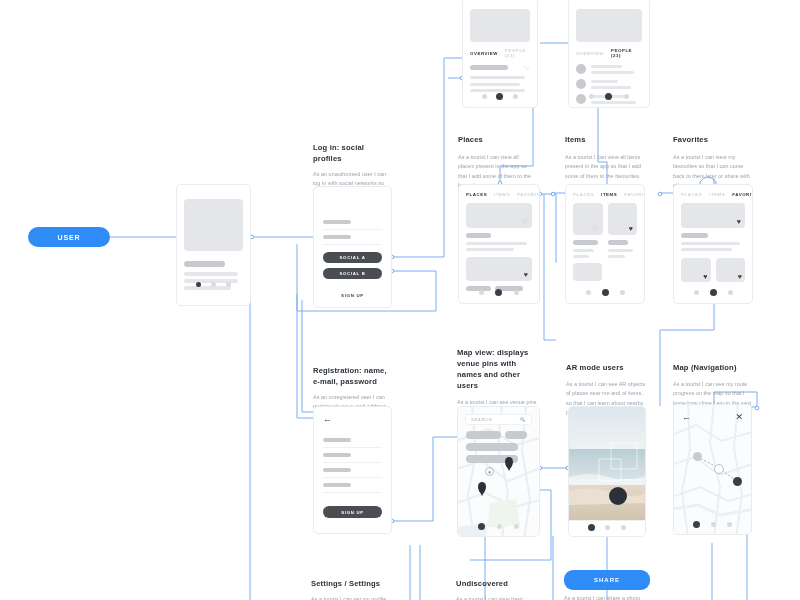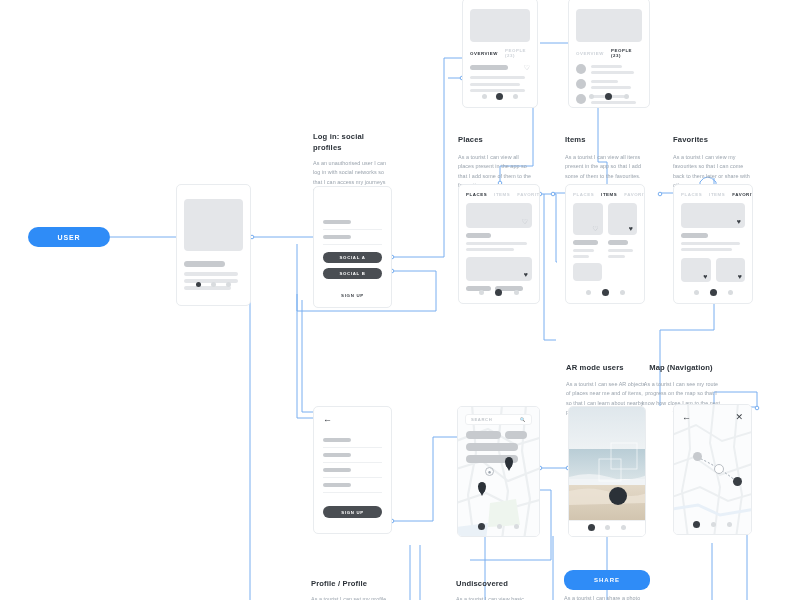--- a/index.html
+++ b/index.html
@@ -207,21 +207,21 @@
       <div class="bar" style="height:3.5px; width:92%; margin-top:3.5px;"></div>
       <div class="bar" style="height:3.5px; width:80%; margin-top:3.5px;"></div>
       <div class="dots" style="bottom:18px;">
         <div class="dot on"></div>
         <div class="dot"></div>
         <div class="dot"></div>
       </div>
     </div>
   </div>
 
-  <div class="sec" style="left:313px; top:131px; width:78px;">
+  <div class="sec" style="left:313px; top:142px; width:78px;">
     <p class="sec-title">Log in: social profiles</p>
     <p class="sec-desc">As an unauthorised user I can log in with social networks so that I can access my journeys faster.</p>
   </div>
   <div class="phone" style="left:313px; top:186px; width:79px; height:122px;">
     <div class="ph-body" style="padding:10px 9px;">
       <div class="field-line" style="margin-top:18px;">
         <div class="bar-d" style="height:3.5px; width:48%;"></div>
       </div>
       <div class="field-line">
         <div class="bar-d" style="height:3.5px; width:48%;"></div>
@@ -231,20 +231,24 @@
       </div>
       <div class="dark-btn" style="margin-top:5px;">
         <span>SOCIAL B</span>
       </div>
       <div class="link-txt" style="margin-top:14px;">
         <span>SIGN UP</span>
       </div>
     </div>
   </div>
 
+  <div class="sec" style="left:313px; top:365px; width:80px;">
+    <p class="sec-title">Registration: name, e-mail, password</p>
+    <p class="sec-desc">As an unregistered user I can register via my e-mail address.</p>
+  </div>
   <div class="phone" style="left:313px; top:406px; width:79px; height:128px;">
     <div class="ph-body" style="padding:8px 9px;">
       <div class="arrow-back">←</div>
       <div class="field-line" style="margin-top:9px;">
         <div class="bar-d" style="height:3.5px; width:48%;"></div>
       </div>
       <div class="field-line">
         <div class="bar-d" style="height:3.5px; width:48%;"></div>
       </div>
       <div class="field-line">
@@ -413,20 +417,24 @@
         </div>
       </div>
       <div class="dots">
         <div class="dot"></div>
         <div class="dot on big"></div>
         <div class="dot"></div>
       </div>
     </div>
   </div>
 
+  <div class="sec" style="left:457px; top:347px; width:82px;">
+    <p class="sec-title">Map view: displays venue pins with names and other users</p>
+    <p class="sec-desc" style="margin-top:7px;">As a tourist I can see venue pins on a map, so that I can consider possible destinations.</p>
+  </div>
   <div class="phone" style="left:457px; top:406px; width:83px; height:131px;">
     <div class="mapbg">
       <svg width="83" height="131" viewBox="0 0 83 131" xmlns="http://www.w3.org/2000/svg">
         <g stroke="#eceff1" stroke-width="2.2" fill="none">
           <path d="M-2 34 L30 22 L58 38 L85 30"></path>
           <path d="M-2 62 L24 54 L50 74 L85 60"></path>
           <path d="M-2 96 L28 86 L56 100 L85 92"></path>
           <path d="M14 -2 L18 46 L10 88 L16 133"></path>
           <path d="M44 -2 L40 40 L50 84 L44 133"></path>
           <path d="M68 -2 L64 44 L72 92 L66 133"></path>
@@ -493,21 +501,21 @@
     </div>
     <div style="position:absolute; left:40px; top:80px; width:18px; height:18px; border-radius:50%; background:#2b3138;"></div>
     <div style="position:absolute; left:0; right:0; bottom:0; height:16px; background:#ffffff; border-top:1px solid #eef0f2;"></div>
     <div class="dots" style="bottom:5px;">
       <div class="dot on big"></div>
       <div class="dot"></div>
       <div class="dot"></div>
     </div>
   </div>
 
-  <div class="sec" style="left:640px; top:362px; width:82px;text-align:center;">
+  <div class="sec" style="left:673px; top:362px; width:82px;">
     <p class="sec-title">Map (Navigation)</p>
     <p class="sec-desc" style="margin-top:7px;">As a tourist I can see my route progress on the map so that I know how close I am to the next venue.</p>
   </div>
   <div class="phone" style="left:673px; top:404px; width:79px; height:131px;">
     <div class="mapbg">
       <svg width="79" height="131" viewBox="0 0 79 131" xmlns="http://www.w3.org/2000/svg">
         <g stroke="#eceff1" stroke-width="2" fill="none">
           <path d="M-2 30 L22 20 L48 36 L81 26"></path>
           <path d="M-2 60 L20 52 L46 70 L81 58"></path>
           <path d="M-2 92 L26 82 L54 96 L81 88"></path>
@@ -527,21 +535,21 @@
       <div style="position:absolute; left:59px; top:72px; width:9px; height:9px; border-radius:50%; background:#3a3f45;"></div>
       <div class="dots" style="bottom:6px;">
         <div class="dot on big"></div>
         <div class="dot"></div>
         <div class="dot"></div>
       </div>
     </div>
   </div>
 
   <div class="sec" style="left:311px; top:578px; width:80px;">
-    <p class="sec-title">Profile / Profile</p>
+    <p class="sec-title">Settings / Settings</p>
     <p class="sec-desc" style="margin-top:5px;">As a tourist I can set my profile so</p>
   </div>
 
   <div class="sec" style="left:456px; top:578px; width:82px;">
     <p class="sec-title">Undiscovered</p>
     <p class="sec-desc" style="margin-top:5px;">As a tourist I can view basic details</p>
   </div>
 
   <div class="share-btn" style="left:564px; top:570px; width:86px; height:20px;">
     <span>SHARE</span>

